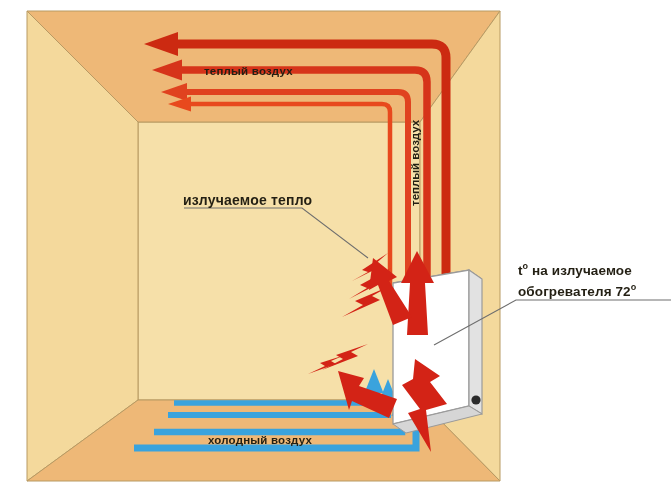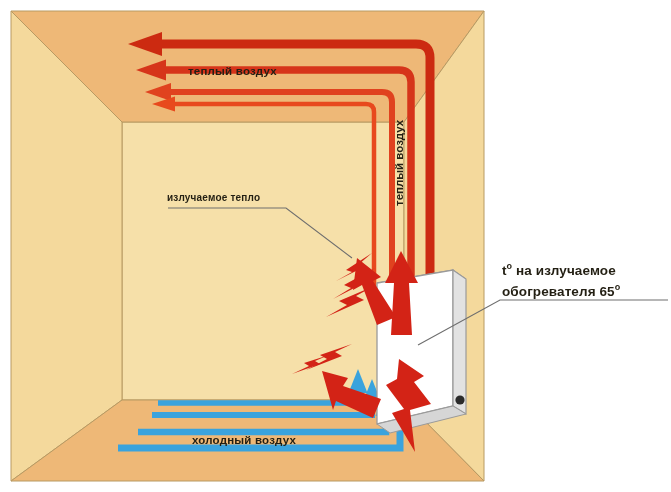--- a/index.html
+++ b/index.html
@@ -1,24 +1,24 @@
 <!DOCTYPE html>
 <html><head>
 <meta charset="utf-8">
 <style>
   html,body{margin:0;padding:0;background:#ffffff;}
   body{width:671px;height:492px;overflow:hidden;
        font-family:"Liberation Sans","DejaVu Sans",sans-serif;}
-  #stage{position:relative;width:584px;height:492px;background:#ffffff;}
+  #stage{position:relative;width:584px;height:492px;background:#ffffff;margin-left:16px;}
   #stage svg{position:absolute;left:0;top:0;}
   .lbl{position:absolute;color:#231f13;font-weight:bold;white-space:nowrap;}
   #label-warm-air{left:188px;top:65px;font-size:11.5px;letter-spacing:.2px;}
   #label-warm-air-vertical{left:383px;top:128px;font-size:11.5px;
       transform-origin:left top;transform:rotate(-90deg) translate(-78px,10px);}
-  #label-radiated-heat{left:167px;top:192px;font-size:10px;letter-spacing:.2px;}
+  #label-radiated-heat{left:167px;top:192px;font-size:14px;letter-spacing:.2px;}
   #label-cold-air{left:192px;top:434px;font-size:11.5px;letter-spacing:.2px;}
   #label-surface-temp{left:502px;top:258px;font-size:13.5px;line-height:16px;
       letter-spacing:.1px;}
   #label-surface-temp sup{font-size:9px;vertical-align:super;}
 </style>
 </head>
 <body>
 
 <div id="stage">
 
@@ -132,16 +132,16 @@
   <div class="lbl" id="label-warm-air">теплый воздух</div>
 
   <div class="lbl" id="label-warm-air-vertical">теплый воздух</div>
 
   <div class="lbl" id="label-radiated-heat">излучаемое тепло</div>
 
   <div class="lbl" id="label-cold-air">холодный воздух</div>
 
   <div class="lbl" id="label-surface-temp">
     <div><span>t</span><sup>o</sup><span> на  излучаемое</span></div>
-    <div><span>обогревателя 65</span><sup>o</sup></div>
+    <div><span>обогревателя 72</span><sup>o</sup></div>
   </div>
 
 </div>
 
 </body></html>

